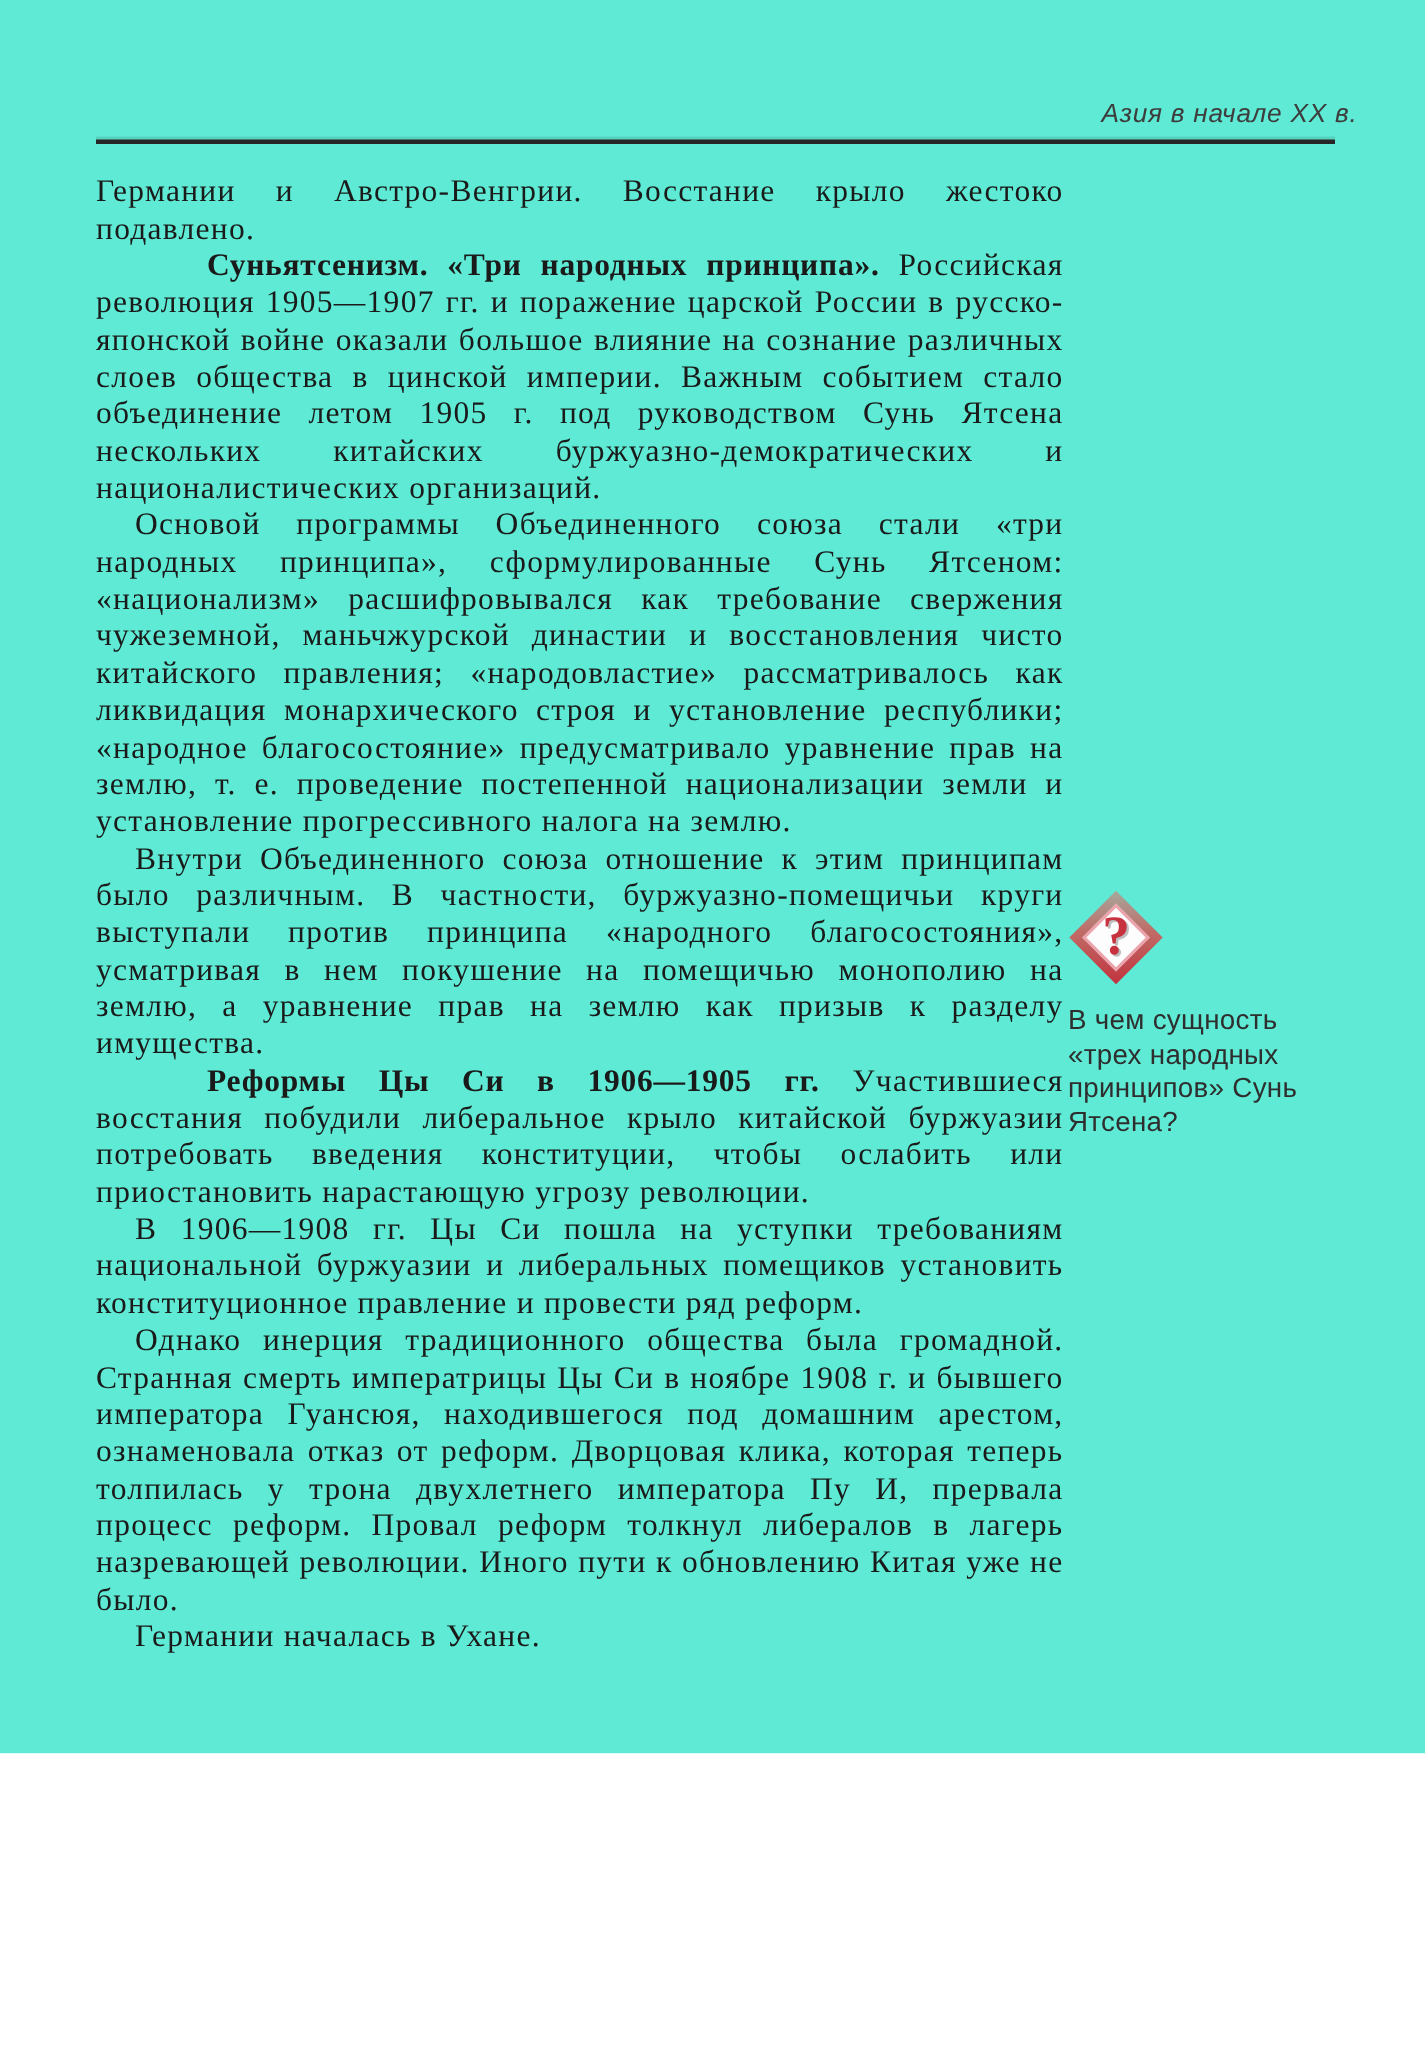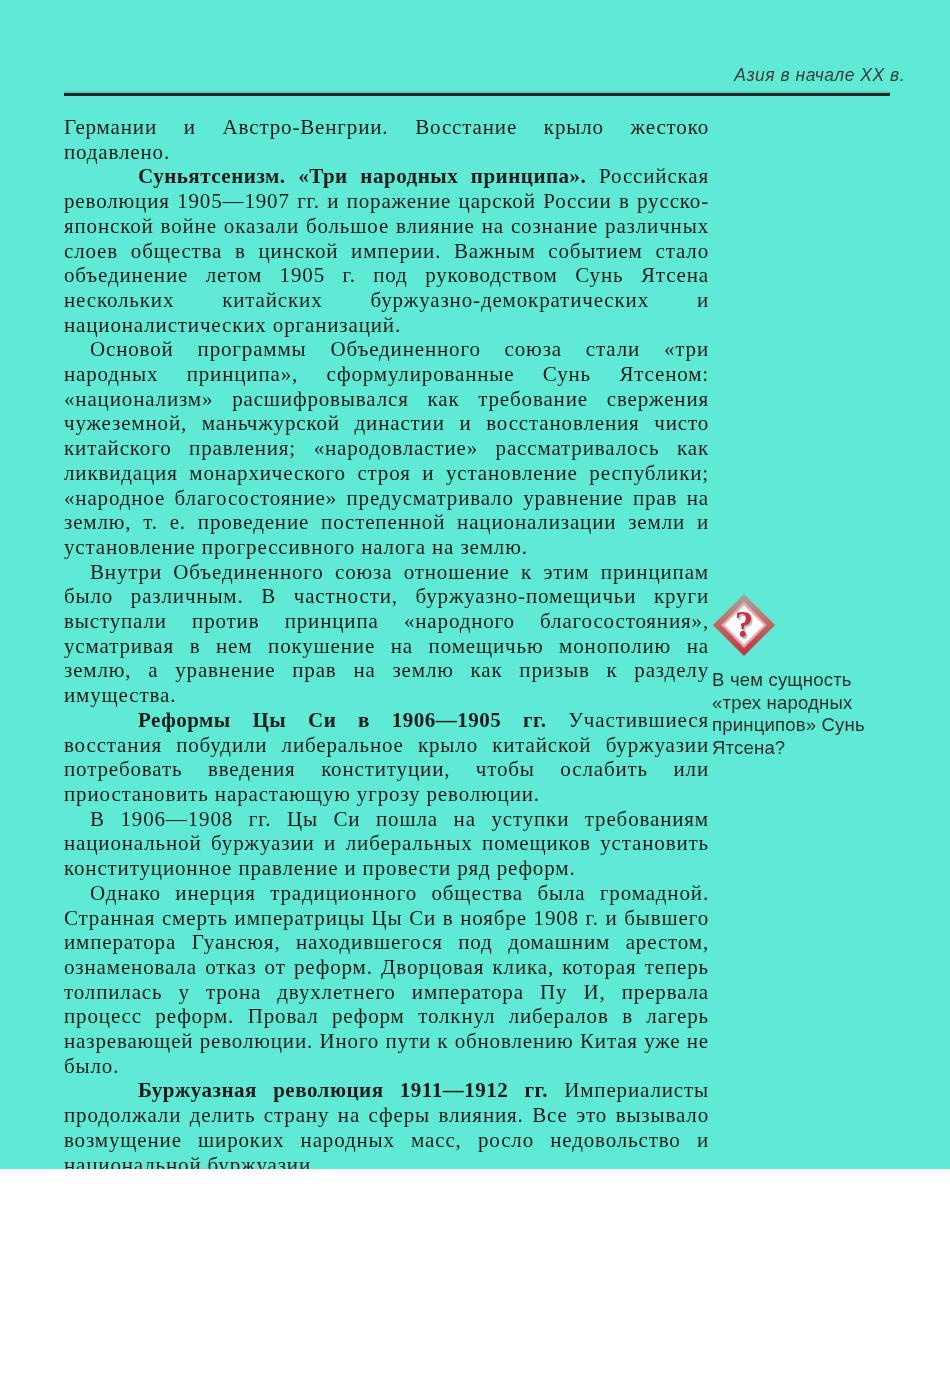--- a/index.html
+++ b/index.html
@@ -125,21 +125,20 @@
   <div class="head-rule"></div>
 
   <div class="article">
       <p><span class="run-normal">Германии и Австро-Венгрии. Восстание крыло жестоко подавлено.</span></p>
       <p class="indent"><span class="run-bold">Суньятсенизм. «Три народных принципа». </span><span class="run-normal">Российская революция 1905—1907 гг. и поражение царской России в русско-японской войне оказали большое влияние на сознание различных слоев общества в цинской империи. Важным событием стало </span><span class="run-italic">объединение летом 1905 г. под руководством Сунь Ятсена нескольких китайских буржуазно-демократических и националистических организаций.</span></p>
       <p class="indent"><span class="run-normal">Основой программы Объединенного союза стали «три народных принципа», сформулированные Сунь Ятсеном: </span><span class="run-italic">«национализм» </span><span class="run-normal">расшифровывался как требование свержения чужеземной, маньчжурской династии и восстановления чисто китайского правления; </span><span class="run-italic">«народовластие» </span><span class="run-normal">рассматривалось как ликвидация монархического строя и установление республики; </span><span class="run-italic">«народное благосостояние» </span><span class="run-normal">предусматривало уравнение прав на землю, т. е. проведение постепенной национализации земли и установление прогрессивного налога на землю.</span></p>
       <p class="indent"><span class="run-normal">Внутри Объединенного союза отношение к этим принципам было различным. В частности, буржуазно-помещичьи круги выступали против принципа «народного благосостояния», усматривая в нем покушение на помещичью монополию на землю, а уравнение прав на землю как призыв к разделу имущества.</span></p>
       <p class="indent"><span class="run-bold">Реформы Цы Си в 1906—1905 гг. </span><span class="run-normal">Участившиеся восстания побудили либеральное крыло китайской буржуазии потребовать введения конституции, чтобы ослабить или приостановить нарастающую угрозу революции.</span></p>
       <p class="indent"><span class="run-normal">В 1906—1908 гг. Цы Си пошла на уступки требованиям национальной буржуазии и либеральных помещиков установить конституционное правление и провести ряд реформ.</span></p>
       <p class="indent"><span class="run-normal">Однако инерция традиционного общества была громадной. Странная смерть императрицы Цы Си в ноябре 1908 г. и бывшего императора Гуансюя, находившегося под домашним арестом, ознаменовала отказ от реформ. </span><span class="run-italic">Дворцовая клика</span><span class="run-normal">, которая теперь толпилась у трона двухлетнего императора Пу И, </span><span class="run-italic">прервала процесс реформ. Провал реформ толкнул либералов в лагерь назревающей революции.</span><span class="run-normal"> Иного пути к обновлению Китая уже не было.</span></p>
-      <p class="indent"><span class="run-bold">Буржуазная революция 1911—1912 гг. </span><span class="run-normal">Империалисты продолжали делить страну на сферы влияния. Все это вызывало возмущение широких народных масс, росло недовольство и национальной буржуазии.</span></p>
       <p class="indent"><span class="run-normal">Германии началась в Ухане.</span></p>
     </div>
 
   <aside class="sidebar">
     <div class="q-icon">
       <span class="q-diamond"></span>
       <span class="q-mark">?</span>
     </div>
     <div class="q-text">В чем сущность «трех народных принципов» Сунь Ятсена?</div>
   </aside>

